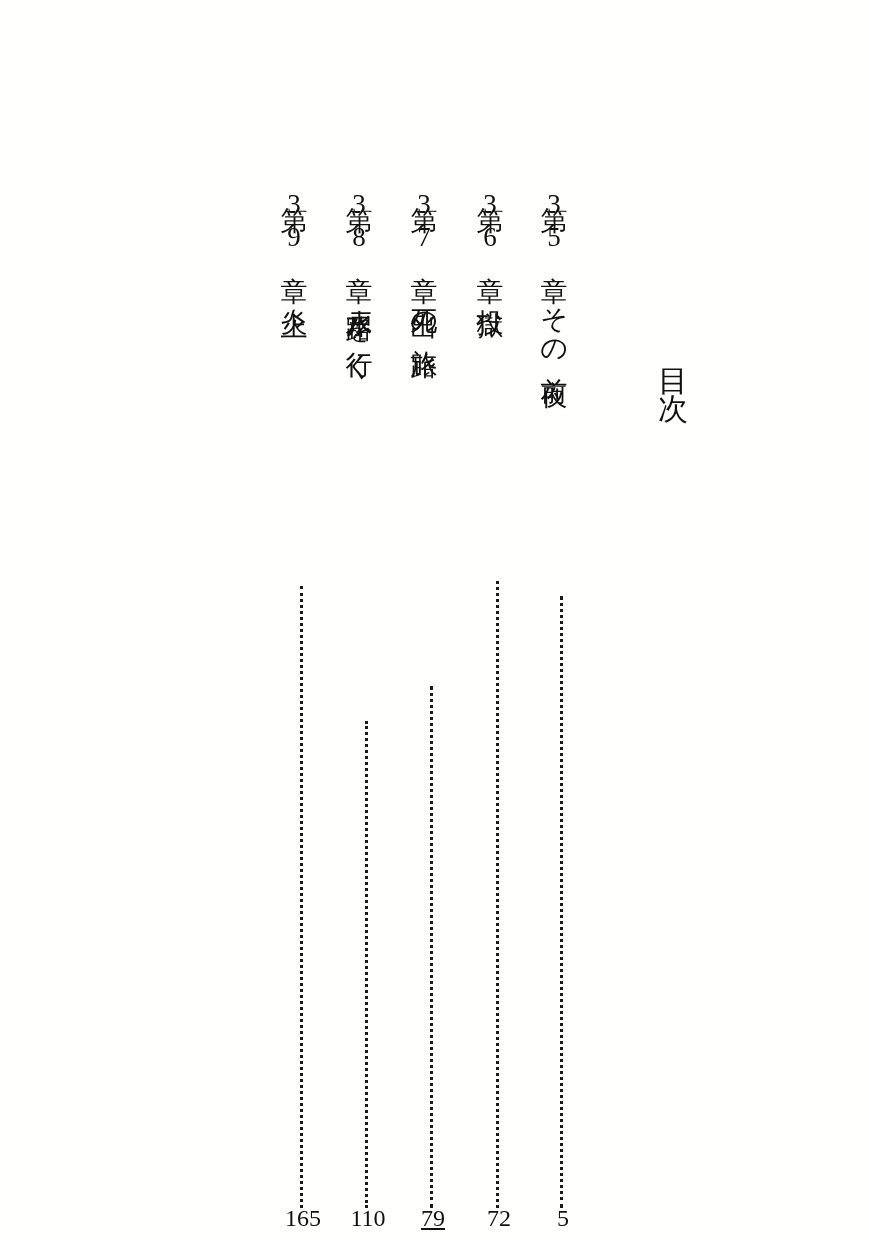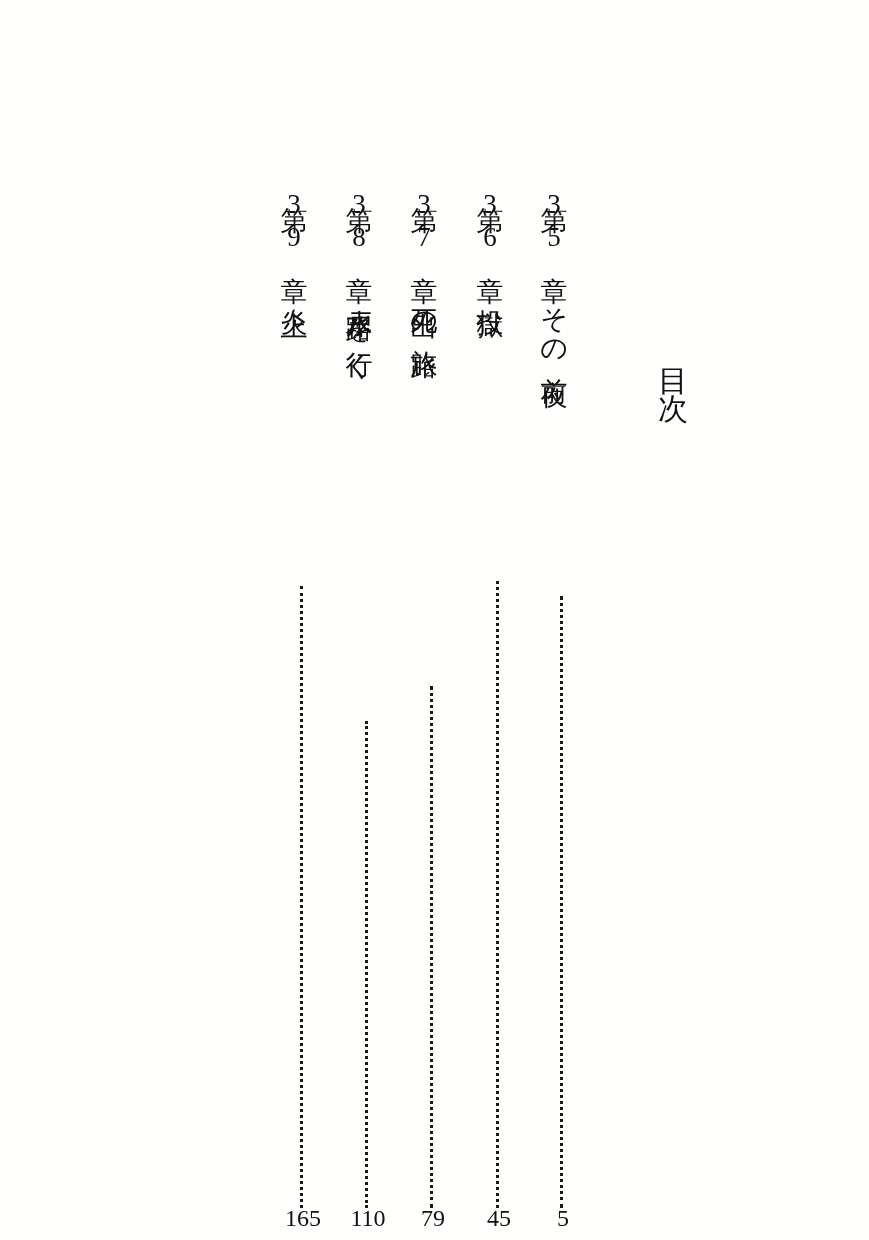--- a/index.html
+++ b/index.html
@@ -82,27 +82,27 @@
 
     <div class="entry" style="left:540px;">
       <span class="label">第35章　その前夜</span>
       <span class="leader" style="top:410px;height:612px;"></span>
       <span class="pagenum" style="top:1020px;">5</span>
     </div>
 
     <div class="entry" style="left:476px;">
       <span class="label">第36章　投獄</span>
       <span class="leader" style="top:395px;height:627px;"></span>
-      <span class="pagenum" style="top:1020px;">45</span>
+      <span class="pagenum" style="top:1020px;">72</span>
     </div>
 
     <div class="entry" style="left:410px;">
       <span class="label">第37章　死出の旅路</span>
       <span class="leader" style="top:500px;height:522px;"></span>
-      <span class="pagenum" style="top:1020px;">79</span>
+      <span class="pagenum" style="top:1020px;text-decoration:underline;">79</span>
     </div>
 
     <div class="entry" style="left:345px;">
       <span class="label">第38章　水戸路を行く</span>
       <span class="leader" style="top:535px;height:487px;"></span>
       <span class="pagenum" style="top:1020px;">110</span>
     </div>
 
     <div class="entry" style="left:280px;">
       <span class="label">第39章　炎上</span>

